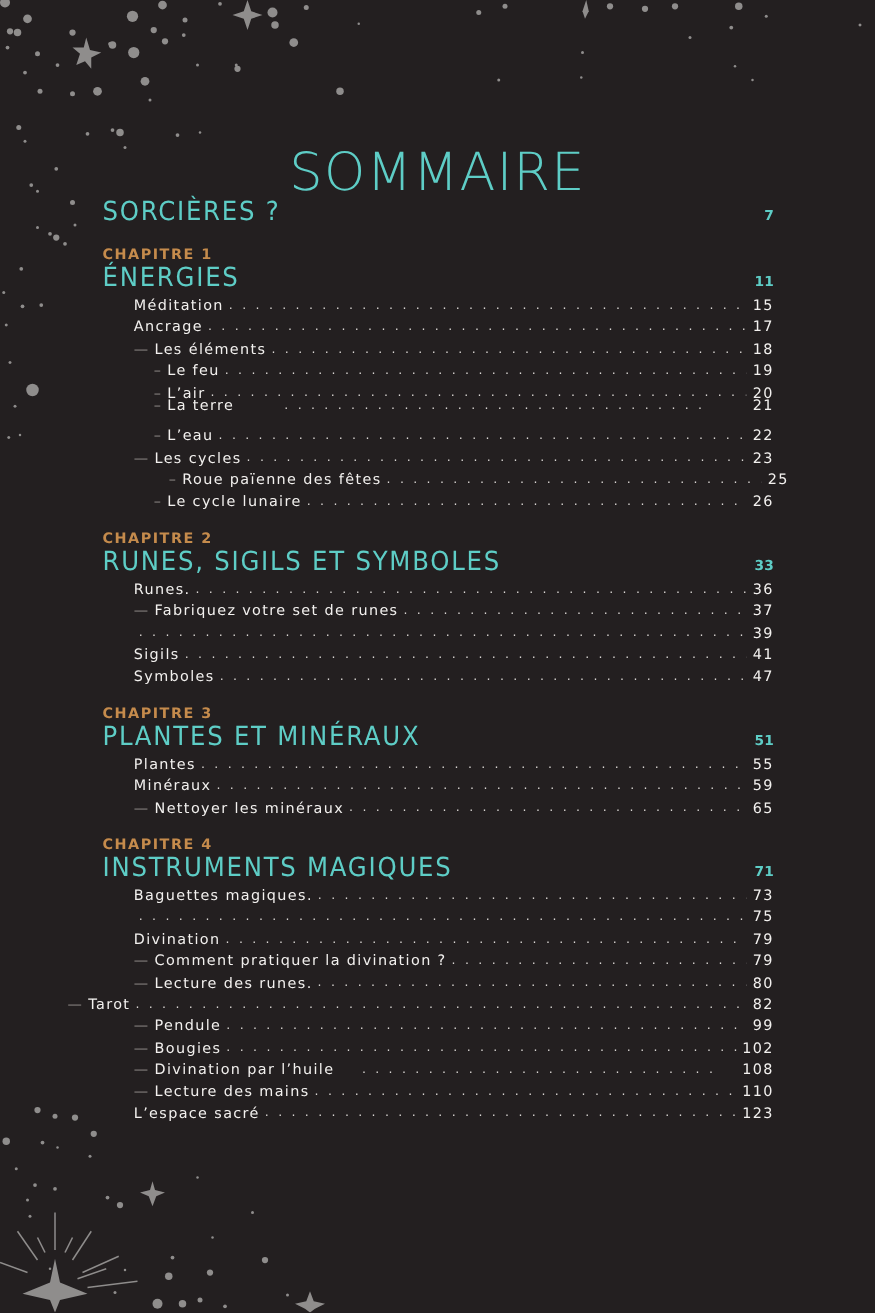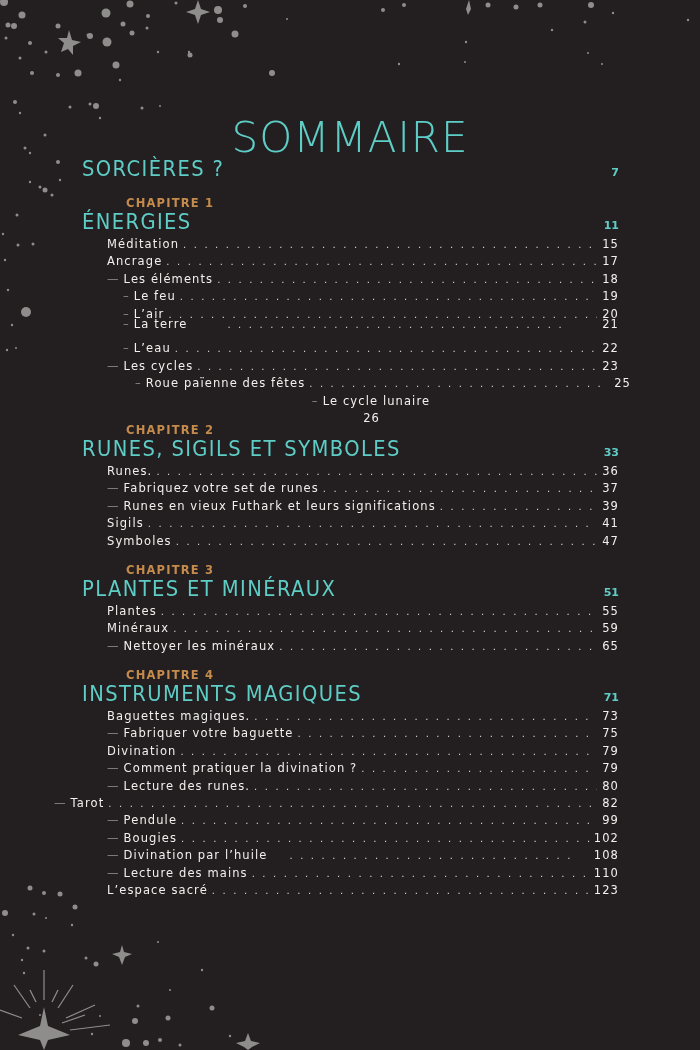--- a/index.html
+++ b/index.html
@@ -20,25 +20,25 @@
     display: flex; justify-content: space-between; align-items: flex-end;
   }
   .sec-title {
     color: #5ecdc6; font-size: 21px; letter-spacing: 1.5px; line-height: 24px;
     font-family: "DejaVu Sans", sans-serif; font-weight: normal;
     transform: scaleX(0.93); transform-origin: left bottom; white-space: nowrap;
   }
   .sec-page { color: #5ecdc6; font-weight: bold; font-size: 11px; line-height: 14px; margin-bottom: 1px; }
   .chap-label {
     position: absolute; left: 82px; color: #c58b4c;
-    font-weight: bold; font-size: 11.5px; letter-spacing: 1.2px; line-height: 14px; margin-left: 44px;
+    font-weight: bold; font-size: 11.5px; letter-spacing: 1.2px; line-height: 14px;
   }
   .entry {
     position: absolute; left: 0; width: 619px; height: 17px;
-    display: flex; align-items: center; color: #f2f0ee;
+    display: flex; align-items: flex-start; color: #f2f0ee;
     font-size: 11.5px; letter-spacing: 1.1px; line-height: 17px;
   }
   .entry .label { white-space: nowrap; flex: 0 0 auto; }
   .entry .dash { color: #8a8683; margin-right: 4px; }
   .entry .leader {
     flex: 1 1 auto; overflow: hidden; white-space: nowrap; margin: 0 4px;
     color: #d8d5d2; letter-spacing: 7.5px; font-size: 10px;
   }
   .entry .page { flex: 0 0 auto; text-align: right; min-width: 18px; }
 </style>
@@ -228,21 +228,21 @@
     <div class="entry" style="top: 357.8px; padding-left: 107px; box-sizing: border-box;">
       <span class="label"><span class="dash">—</span><span>Les cycles</span></span>
       <span class="leader">........................................................................................................</span>
       <span class="page">23</span>
     </div>
     <div class="entry" style="top: 375.2px; padding-left: 123px; box-sizing: border-box; margin-left: 12px;">
       <span class="label"><span class="dash">–</span><span>Roue païenne des fêtes</span></span>
       <span class="leader">........................................................................................................</span>
       <span class="page">25</span>
     </div>
-    <div class="entry" style="top: 392.6px; padding-left: 123px; box-sizing: border-box; flex-direction: column;">
+    <div class="entry" style="top: 392.6px; padding-left: 123px; box-sizing: border-box;">
       <span class="label"><span class="dash">–</span><span>Le cycle lunaire</span></span>
       <span class="leader">........................................................................................................</span>
       <span class="page">26</span>
     </div>
   </div>
 
 <div class="chap-label" style="top:423px">CHAPITRE 2</div>
 <div class="sec-head" style="top:437px">
   <span class="sec-title">RUNES, SIGILS ET SYMBOLES</span>
   <span class="sec-page">33</span>
@@ -252,21 +252,20 @@
       <span class="label"><span>Runes.</span></span>
       <span class="leader">........................................................................................................</span>
       <span class="page">36</span>
     </div>
     <div class="entry" style="top: 480.4px; padding-left: 107px; box-sizing: border-box;">
       <span class="label"><span class="dash">—</span><span>Fabriquez votre set de runes</span></span>
       <span class="leader">........................................................................................................</span>
       <span class="page">37</span>
     </div>
     <div class="entry" style="top: 497.8px; padding-left: 107px; box-sizing: border-box;">
-      <span class="label"><span class="dash">—</span><span>Runes en vieux Futhark et leurs significations</span></span>
       <span class="leader">........................................................................................................</span>
       <span class="page">39</span>
     </div>
     <div class="entry" style="top: 515.2px; padding-left: 107px; box-sizing: border-box;">
       <span class="label"><span>Sigils</span></span>
       <span class="leader">........................................................................................................</span>
       <span class="page">41</span>
     </div>
     <div class="entry" style="top: 532.6px; padding-left: 107px; box-sizing: border-box;">
       <span class="label"><span>Symboles</span></span>
@@ -303,21 +302,20 @@
   <span class="sec-title">INSTRUMENTS MAGIQUES</span>
   <span class="sec-page">71</span>
 </div>
 <div id="ch3">
     <div class="entry" style="top: 708px; padding-left: 107px; box-sizing: border-box;">
       <span class="label"><span>Baguettes magiques.</span></span>
       <span class="leader">........................................................................................................</span>
       <span class="page">73</span>
     </div>
     <div class="entry" style="top: 725.4px; padding-left: 107px; box-sizing: border-box;">
-      <span class="label"><span class="dash">—</span><span>Fabriquer votre baguette</span></span>
       <span class="leader">........................................................................................................</span>
       <span class="page">75</span>
     </div>
     <div class="entry" style="top: 742.8px; padding-left: 107px; box-sizing: border-box;">
       <span class="label"><span>Divination</span></span>
       <span class="leader">........................................................................................................</span>
       <span class="page">79</span>
     </div>
     <div class="entry" style="top: 760.2px; padding-left: 107px; box-sizing: border-box;">
       <span class="label"><span class="dash">—</span><span>Comment pratiquer la divination ?</span></span>

